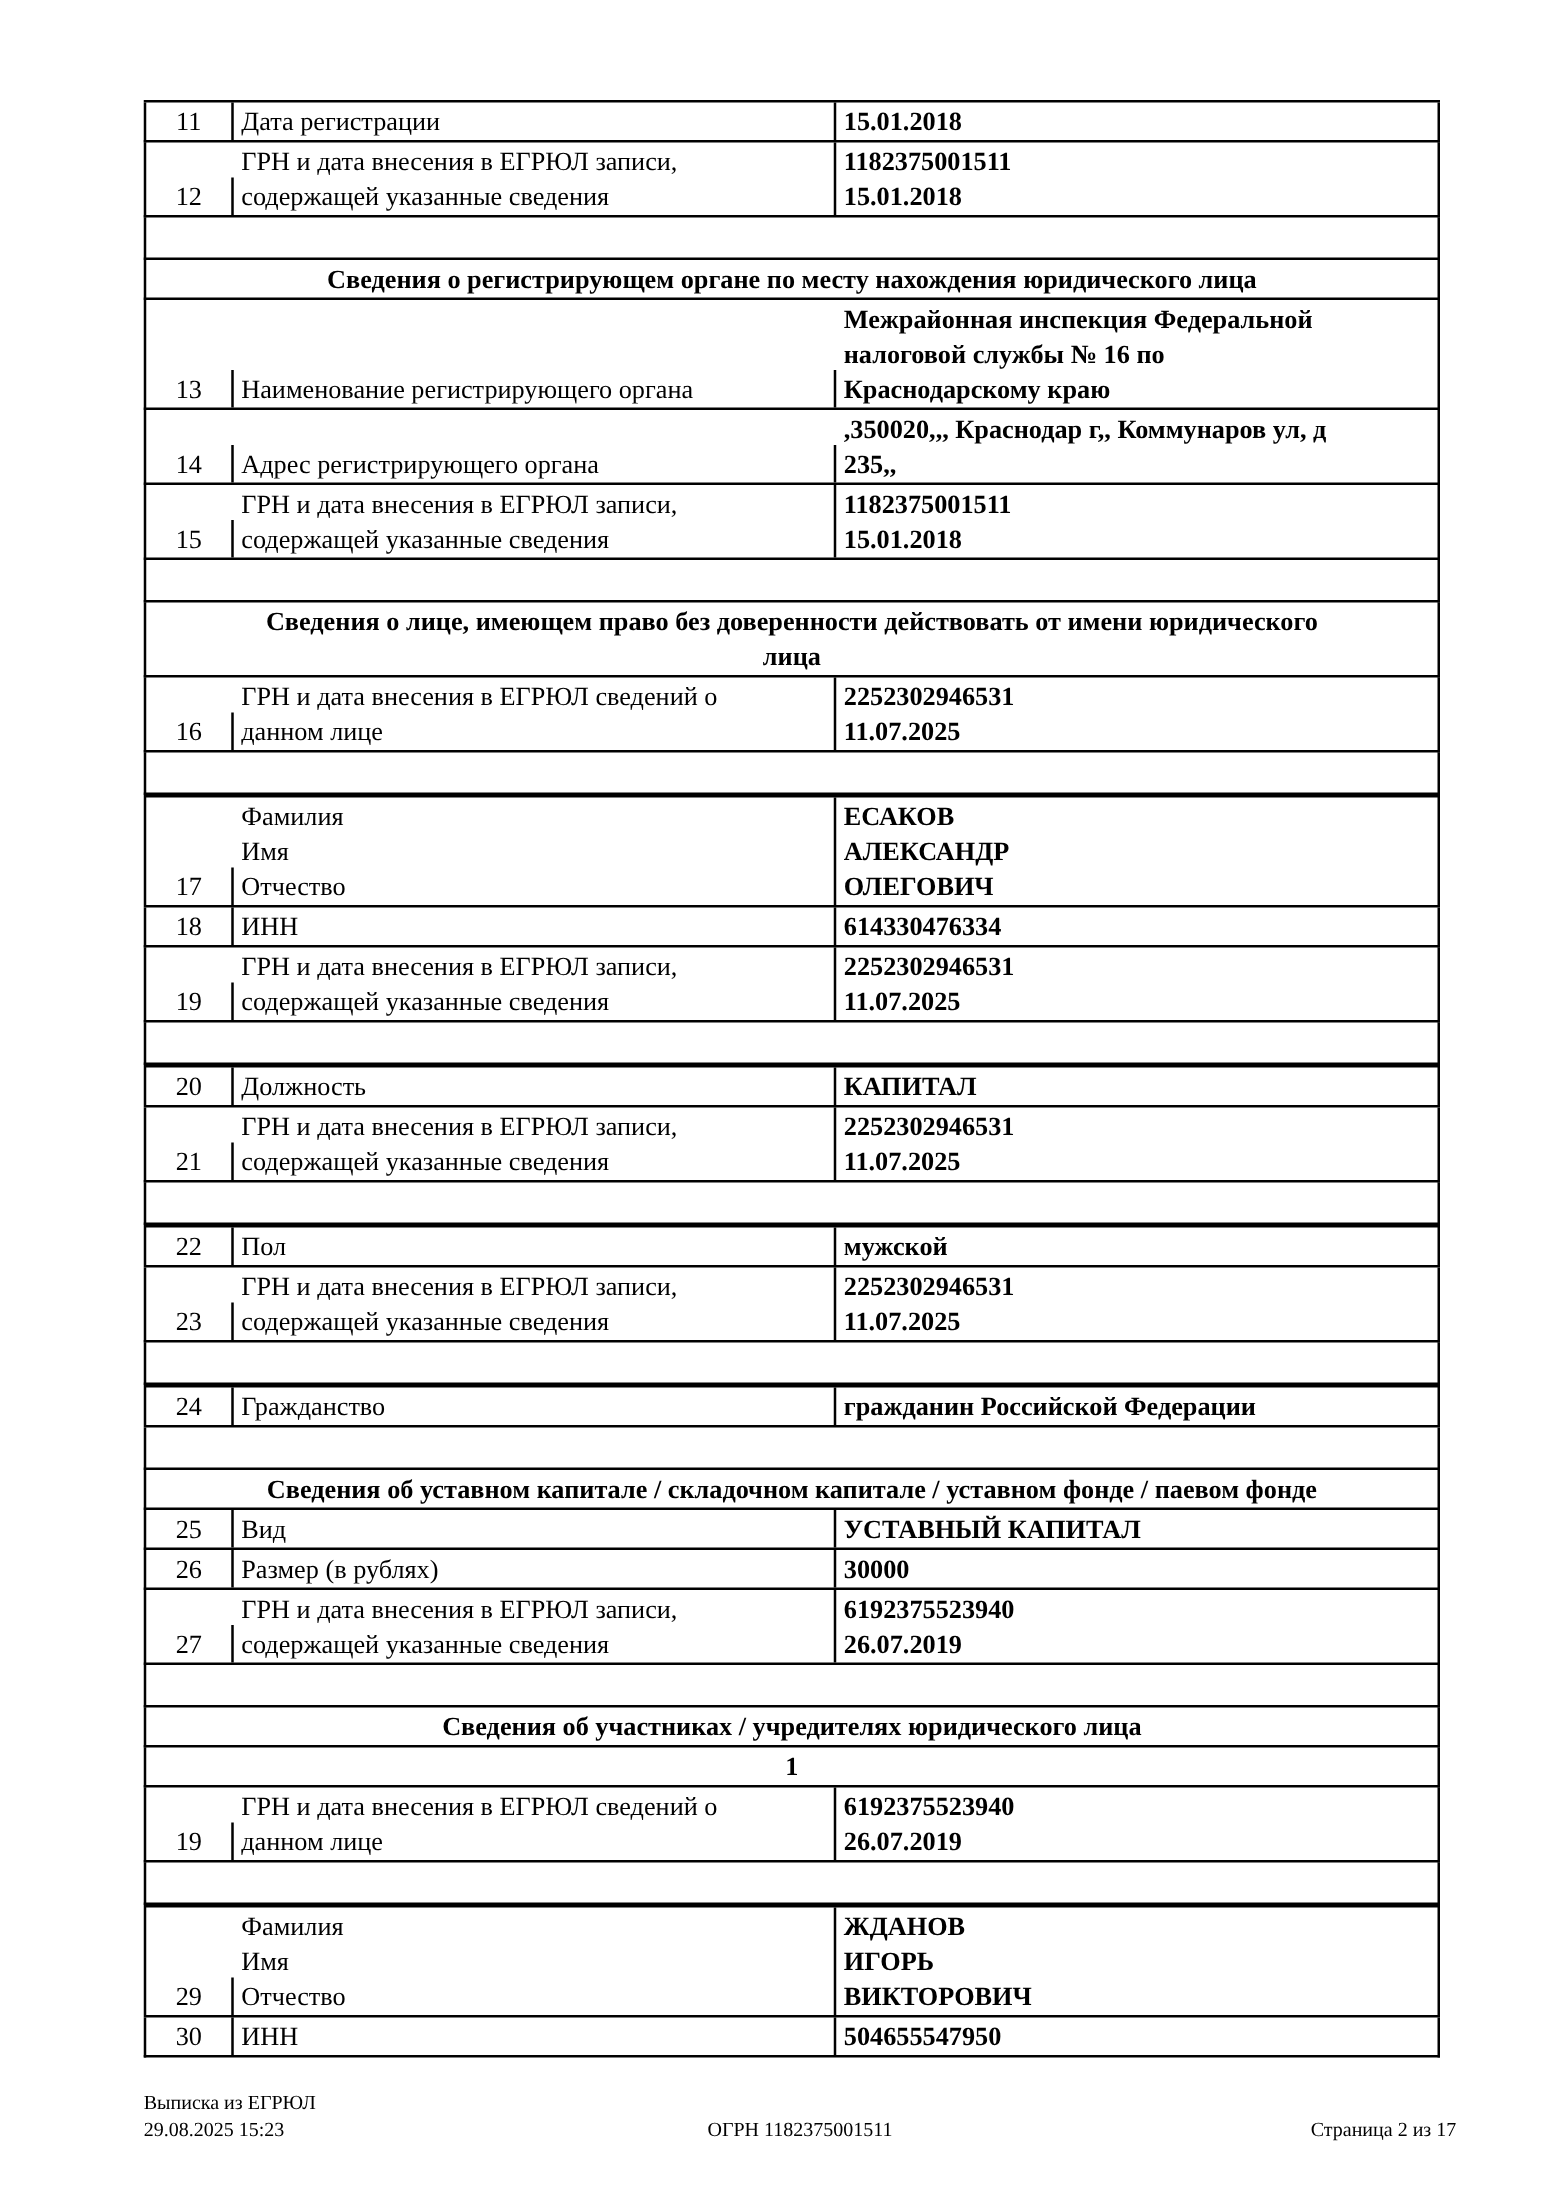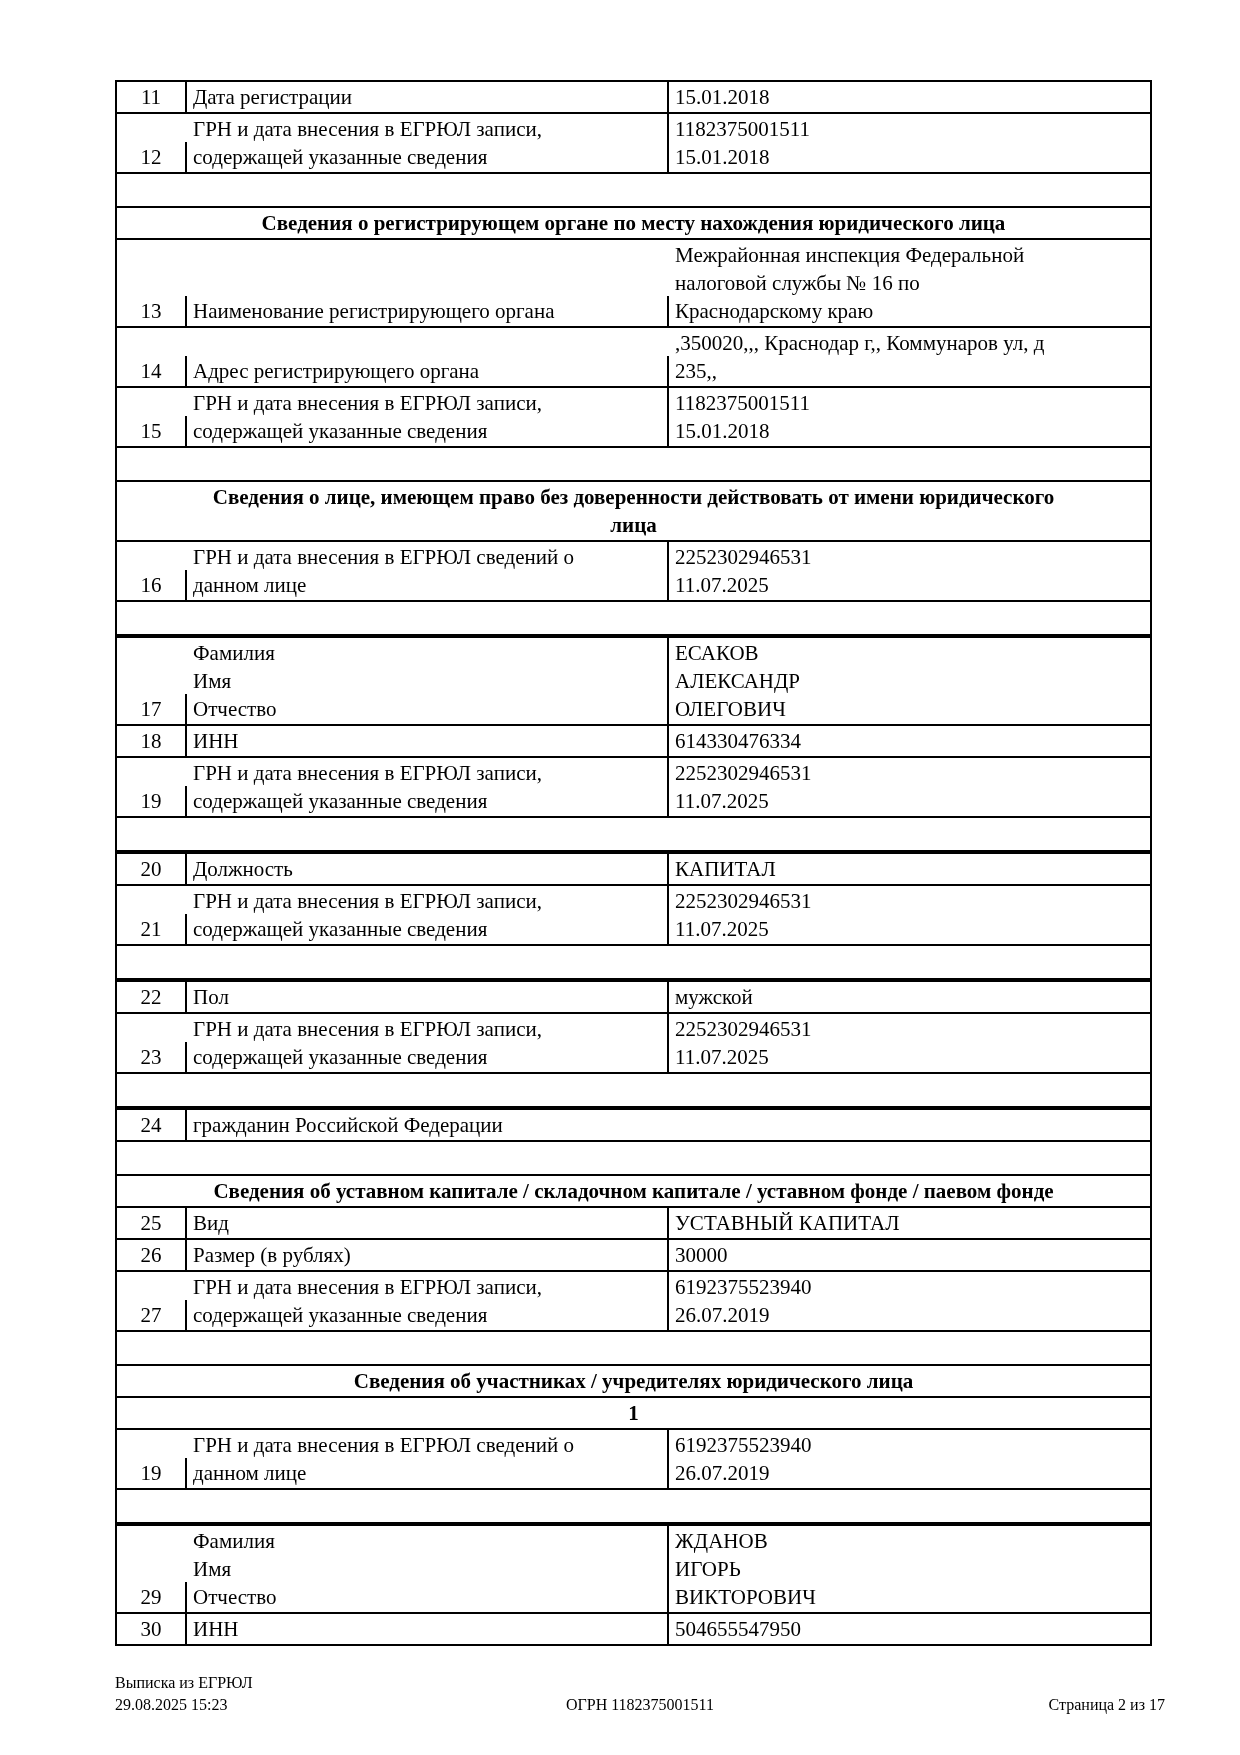--- a/index.html
+++ b/index.html
@@ -40,20 +40,21 @@
     padding: 1px 2px;
   }
   .cell-label {
     flex: 0 0 482px;
     border-right: 2px solid #000;
     white-space: pre-line;
   }
   .cell-value {
     flex: 1 1 auto;
     white-space: pre-line;
+    font-weight: bold;
   }
   .section-block { }
   .section-title {
     font-weight: bold;
     text-align: center;
     padding: 1px 6px;
     white-space: pre-line;
   }
   .subsection-block {
     font-weight: bold;
@@ -196,20 +197,21 @@
     <div class="cell cell-label">ГРН и дата внесения в ЕГРЮЛ записи,
 содержащей указанные сведения</div>
     <div class="cell cell-value">2252302946531
 11.07.2025</div>
   </div>
 
   <div class="block spacer-block"></div>
 
   <div class="block row-block after-spacer">
     <div class="cell cell-num">24</div>
+    <div class="cell cell-label">Гражданство</div>
     <div class="cell cell-value">гражданин Российской Федерации</div>
   </div>
 
   <div class="block spacer-block"></div>
 
   <div class="block section-block">
     <div class="section-title">Сведения об уставном капитале / складочном капитале / уставном фонде / паевом фонде</div>
   </div>
 
   <div class="block row-block">

